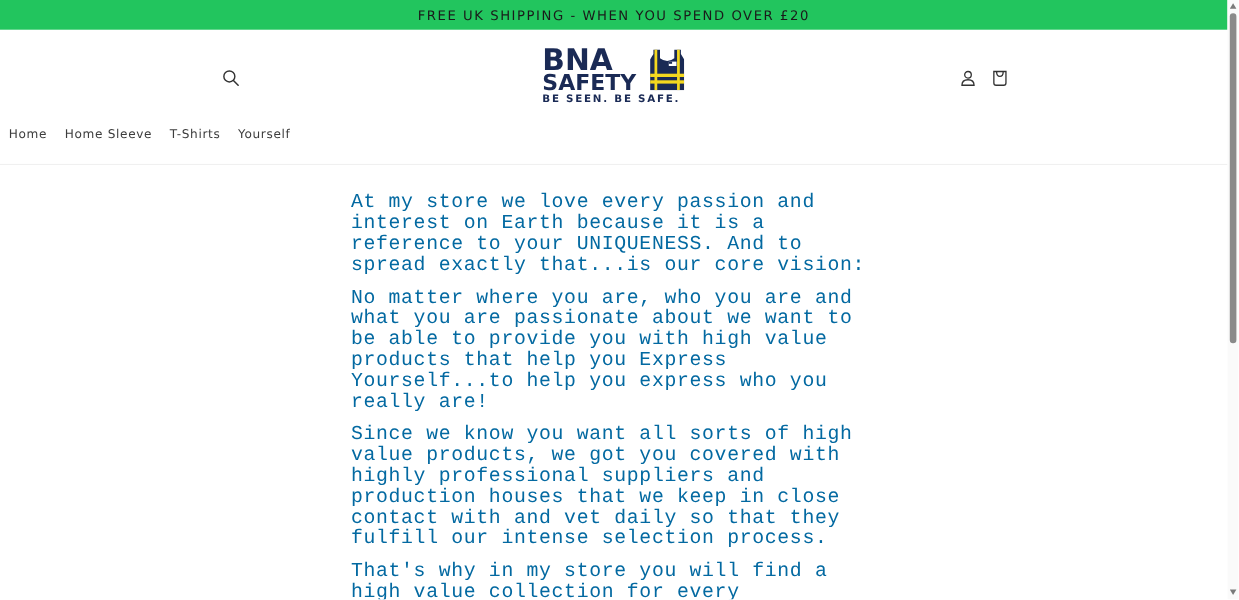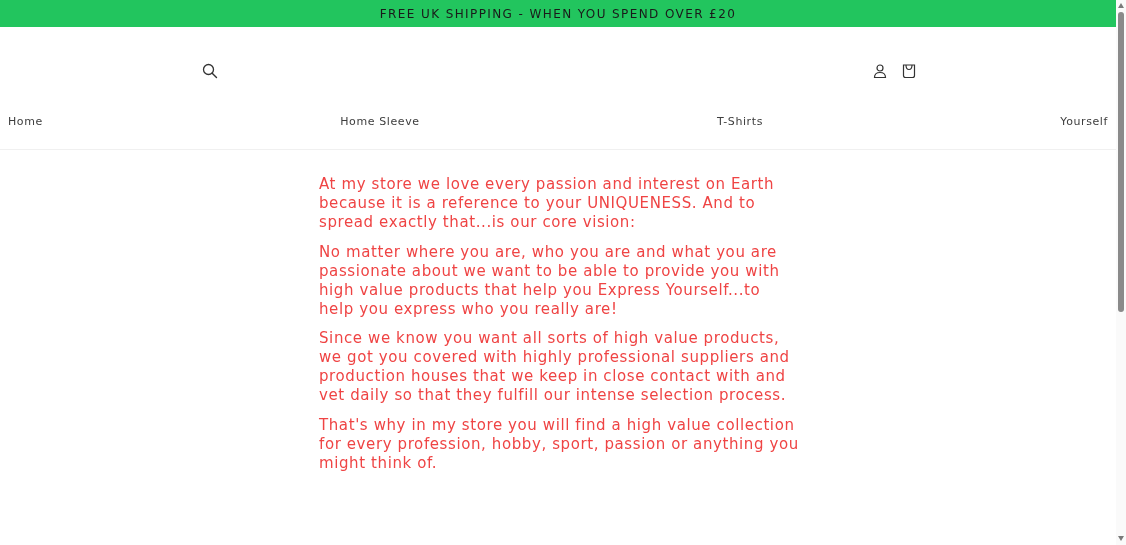--- a/index.html
+++ b/index.html
@@ -18,27 +18,27 @@
   .search-btn { left: 196px; top: 30px; }
   .account-btn { left: 866px; top: 30px; }
   .cart-btn { left: 895px; top: 30px; }
 
   .logo { position: absolute; left: 492px; top: 18px; width: 132px; height: 54px; }
   .logo .bna { position: absolute; left: 1px; top: -3px; font-family: "DejaVu Sans", sans-serif; font-weight: bold; font-size: 27px; color: #1a2a55; letter-spacing: 0px; line-height: 1; }
   .logo .safety { position: absolute; left: 1px; top: 20px; font-weight: bold; font-size: 20px; color: #1a2a55; letter-spacing: 0px; line-height: 1; }
   .logo .tagline { position: absolute; left: 1px; top: 41px; font-weight: bold; font-size: 9.4px; color: #1a2a55; letter-spacing: 1.6px; line-height: 1; white-space: nowrap; }
   .logo .vest { position: absolute; left: 99px; top: 0px; }
 
-  .nav { position: absolute; left: 0; right: 0; top: 86px; display: flex; justify-content: space-between; gap: 0; }
+  .nav { position: absolute; left: 0; right: 0; top: 86px; display: flex; justify-content: flex-start; gap: 0; }
   .nav a { font-size: 11px; color: #3d3d3d; text-decoration: none; letter-spacing: 0.6px; padding: 2px 8px; cursor: pointer; }
 
   .main { position: absolute; left: 319px; top: 151px; width: 480px; }
   .title { margin-top: 38px; font-size: 50px; font-weight: 500; color: #121212; letter-spacing: 2px; line-height: 1.1; }
   .content { margin-top: 24px; }
-  .content p { font-size: 15px; line-height: 19px; color: #ef4444; letter-spacing: 0.6px; margin-bottom: 10.5px; }
+  .content p { font-size: 18px; line-height: 19px; color: #0369a1; letter-spacing: 0.6px; margin-bottom: 10.5px; font-family: Liberation Mono, monospace; }
 
   .scrollbar { position: absolute; left: 1116px; top: 0; width: 10px; height: 545px; background: #fafafa; }
   .scrollbar .arrow-up { position: absolute; left: 2px; top: 3px; width: 0; height: 0; border-left: 3px solid transparent; border-right: 3px solid transparent; border-bottom: 5px solid #7a7a7a; }
   .scrollbar .thumb { position: absolute; left: 2px; top: 12px; width: 6px; height: 300px; background: #8a8a8a; border-radius: 3px; }
   .scrollbar .arrow-down { position: absolute; left: 2px; top: 536px; width: 0; height: 0; border-left: 3px solid transparent; border-right: 3px solid transparent; border-top: 5px solid #7a7a7a; }
 </style>
 </head>
 <body>
 
 <div class="page">
@@ -47,20 +47,34 @@
   </div>
 
   <header class="header">
     <div class="icon-btn search-btn">
       <svg width="16" height="16" viewBox="0 0 16 16">
         <circle cx="6.5" cy="6.5" r="5" fill="none" stroke="#333" stroke-width="1.3"></circle>
         <line x1="10.2" y1="10.2" x2="14.5" y2="14.5" stroke="#333" stroke-width="1.4" stroke-linecap="round"></line>
       </svg>
     </div>
 
+    <div class="logo">
+      <span class="bna">BNA</span>
+      <span class="safety">SAFETY</span>
+      <span class="tagline">BE SEEN. BE SAFE.</span>
+      <svg class="vest" width="31" height="37" viewBox="0 0 31 37">
+        <path d="M3 0 L9 0 L9 8 Q15.5 13 22 8 L22 0 L28 0 L28 4 L31 9 L31 37 L0 37 L0 9 L3 4 Z" fill="#1a2a55"></path>
+        <rect x="4" y="0" width="2.5" height="37" fill="#f4d81f"></rect>
+        <rect x="24.5" y="0" width="2.5" height="37" fill="#f4d81f"></rect>
+        <rect x="0" y="22" width="31" height="3" fill="#f4d81f"></rect>
+        <rect x="0" y="28" width="31" height="3" fill="#f4d81f"></rect>
+        <rect x="17" y="11" width="7" height="4" fill="#ffffff"></rect>
+        <rect x="17" y="11" width="3" height="2" fill="#1a2a55"></rect>
+      </svg>
+    </div>
 
     <div class="icon-btn account-btn">
       <svg width="16" height="16" viewBox="0 0 16 16">
         <circle cx="8" cy="5" r="3" fill="none" stroke="#333" stroke-width="1.2"></circle>
         <path d="M2.5 14.5 Q2.5 9.5 8 9.5 Q13.5 9.5 13.5 14.5 Z" fill="none" stroke="#333" stroke-width="1.2"></path>
       </svg>
     </div>
     <div class="icon-btn cart-btn">
       <svg width="16" height="16" viewBox="0 0 16 16">
         <path d="M2.5 2 L13.5 2 L13.5 12.5 Q13.5 14.5 11.5 14.5 L4.5 14.5 Q2.5 14.5 2.5 12.5 Z" fill="none" stroke="#333" stroke-width="1.2"></path>

